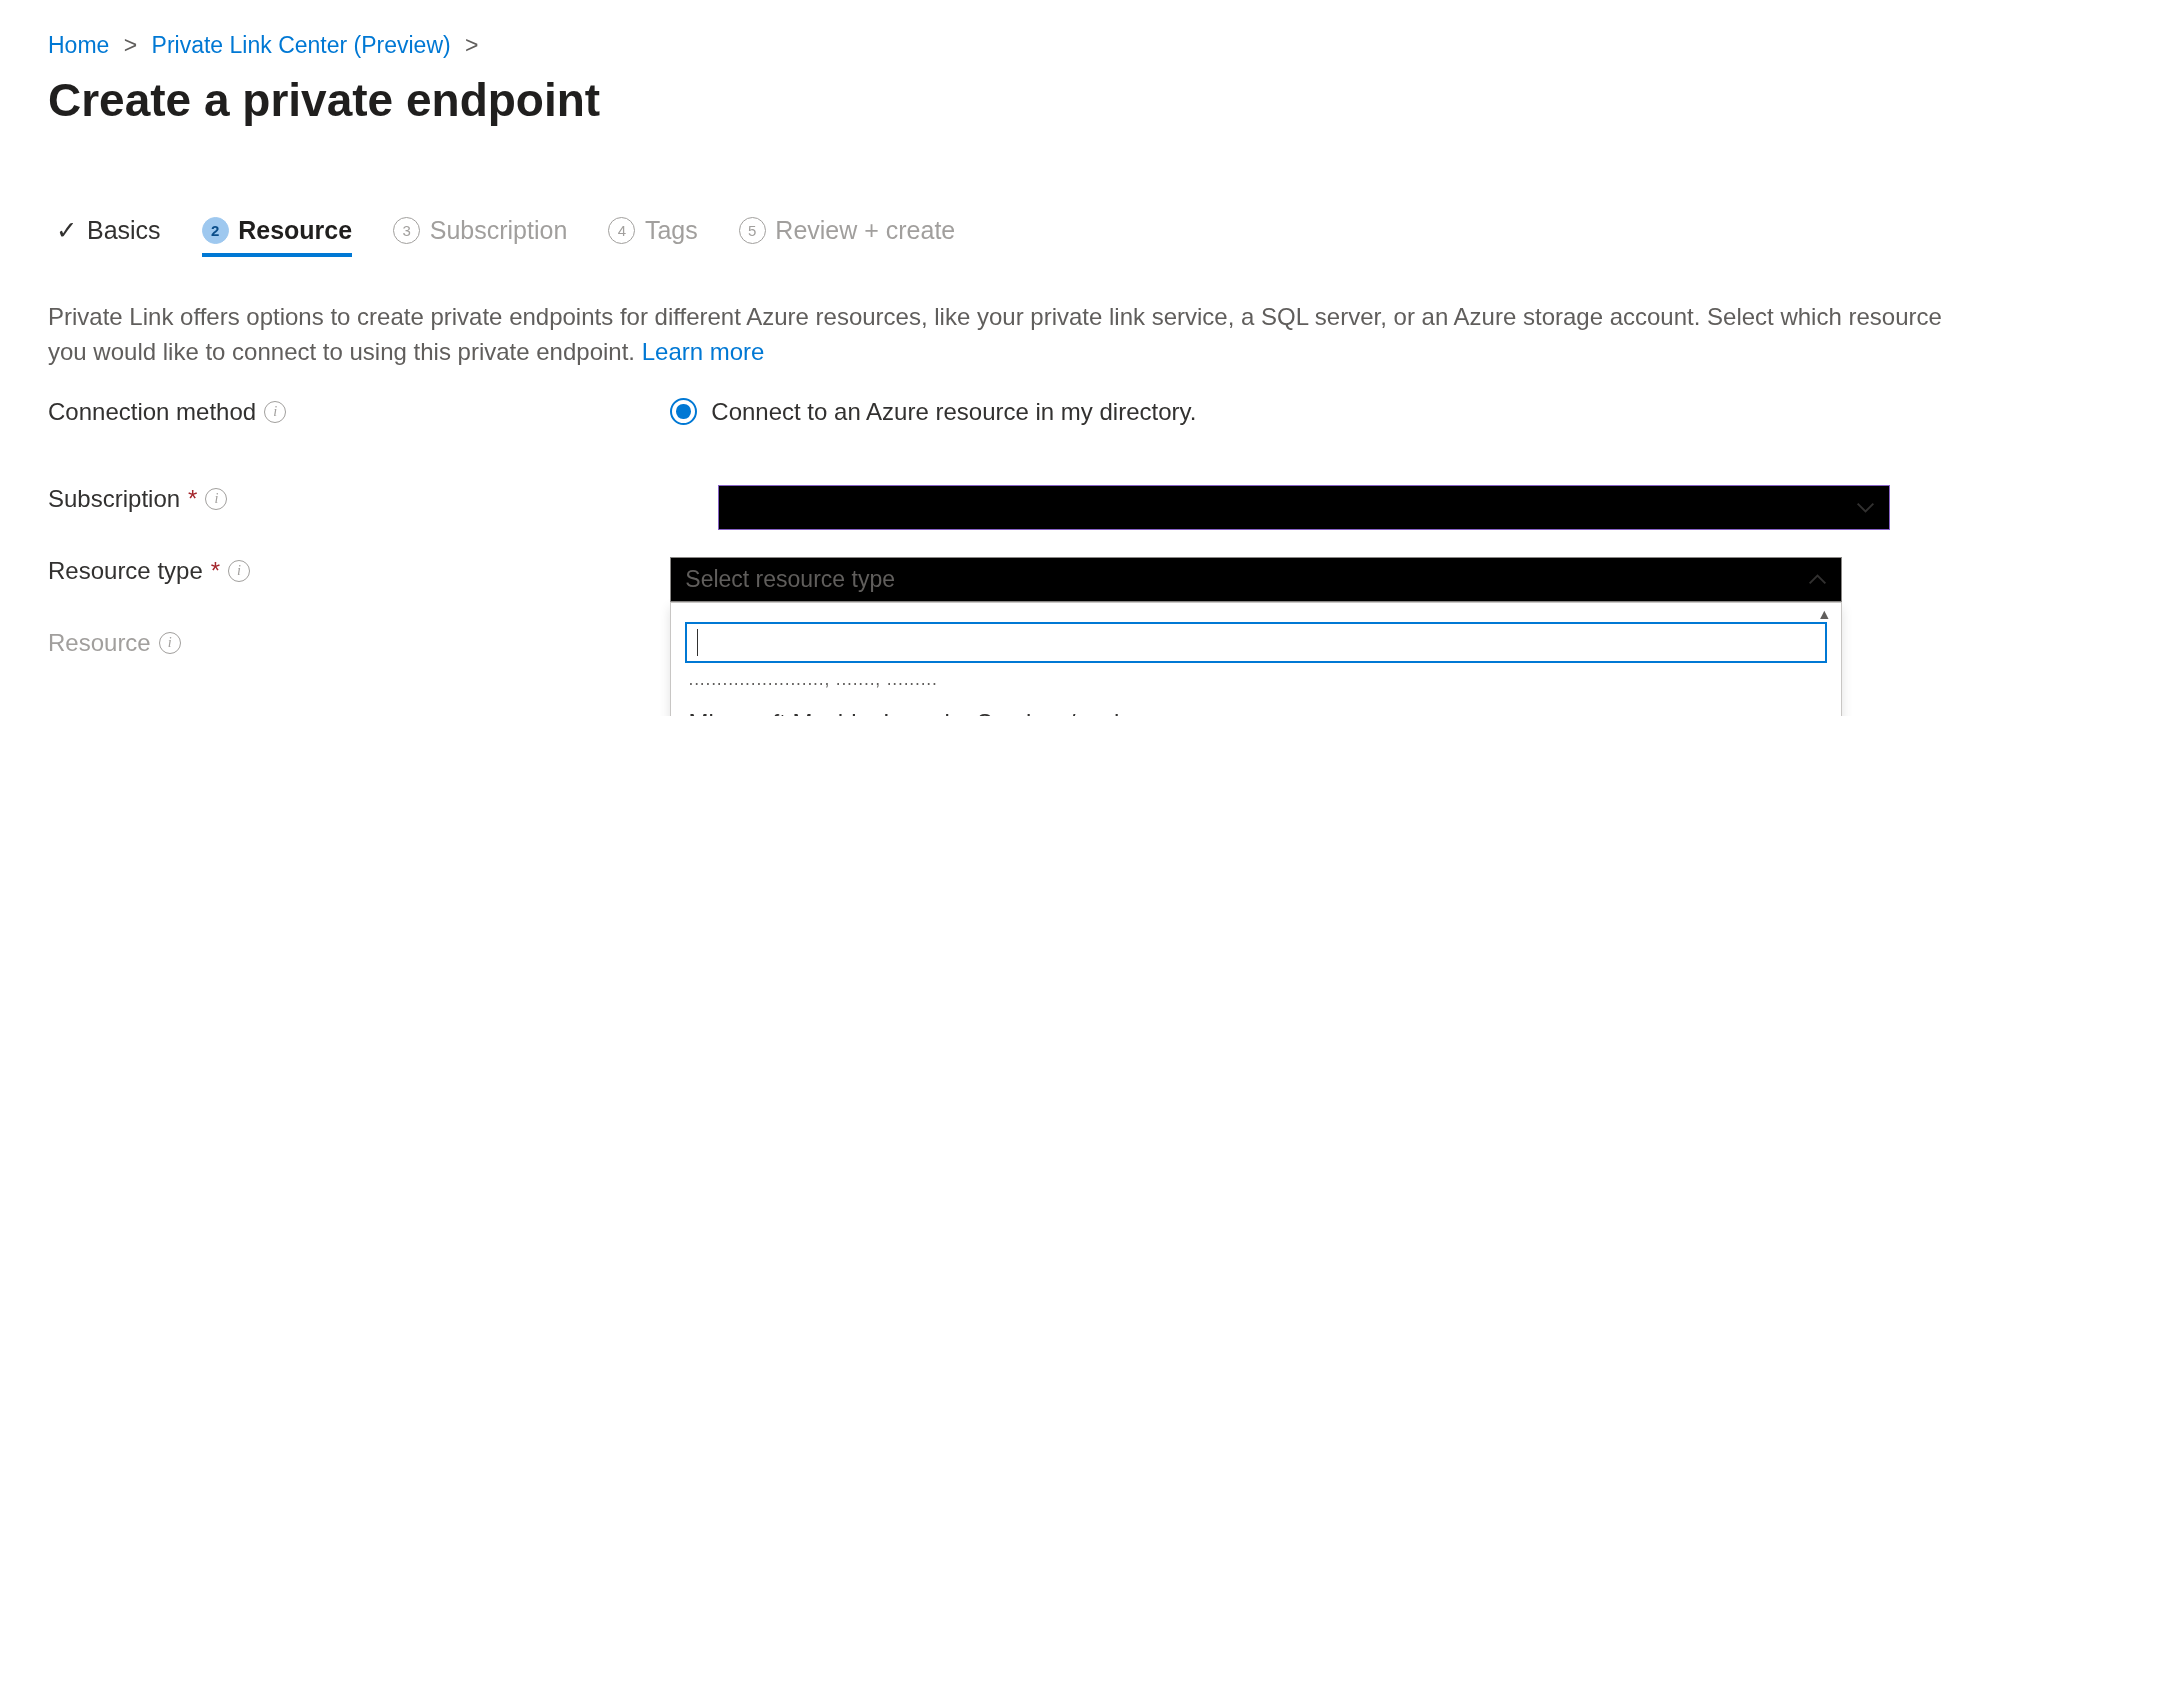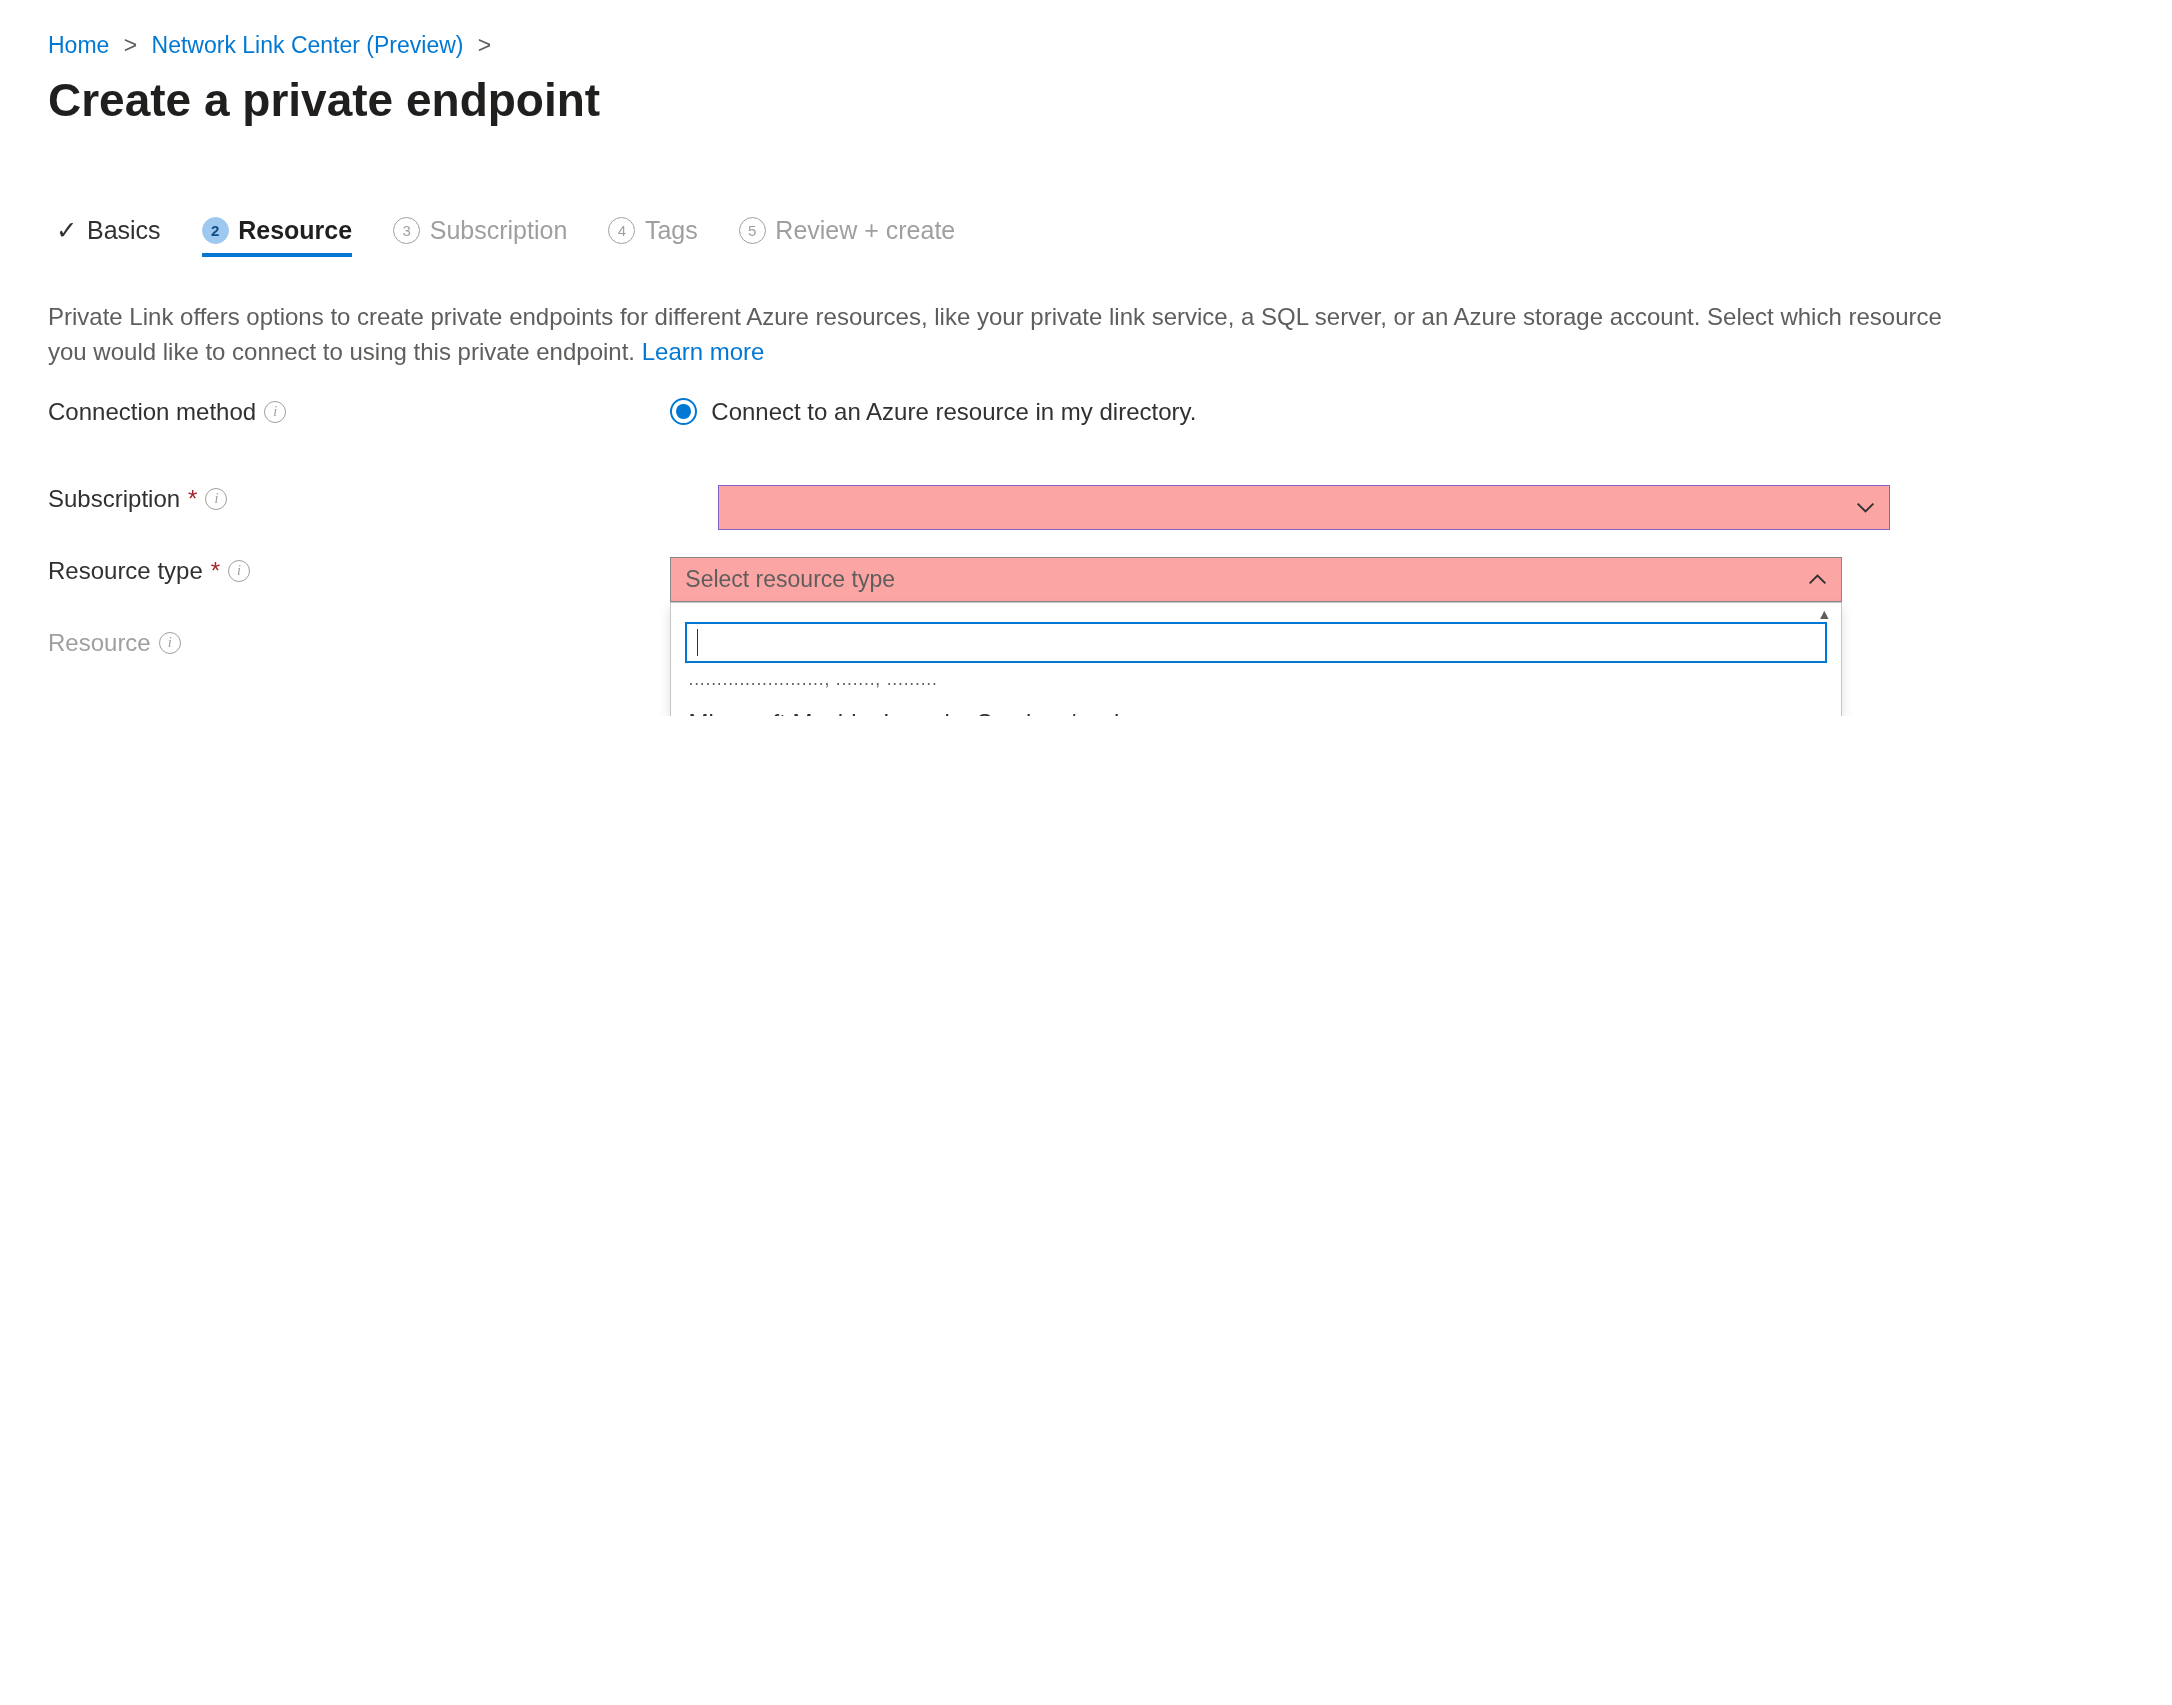--- a/index.html
+++ b/index.html
@@ -124,21 +124,21 @@
   }
   .radio-label { color: #323130; font-size: 24px; }
   .select-box {
     height: 45px;
     border: 1.6px solid #8a8886;
     display:flex;
     align-items:center;
     justify-content: space-between;
     padding: 0 14.3px;
     cursor:pointer;
-    background:#fca5a5;
+    background:#000000;
   }
   .select-box.highlight { border: 1.6px solid #8661c5; }
   .select-box .placeholder { color: #605e5c; }
   .chevron { font-size: 17.5px; color: #323130; }
   .dropdown-wrap { position: relative; }
   .dropdown {
     position: absolute;
     top: 45px; left: 0;
     width: 100%;
     background:#fff;
@@ -187,21 +187,21 @@
     font-size:14.3px; color:#605e5c;
     padding:1.6px 4.8px;
   }
 </style>
 </head>
 <body>
 
 <div class="breadcrumb">
   <a href="#">Home</a>
   <span class="sep">&gt;</span>
-  <a href="#">Network Link Center (Preview)</a>
+  <a href="#">Private Link Center (Preview)</a>
   <span class="sep-last">&gt;</span>
 </div>
 
 <h1>Create a private endpoint</h1>
 
 <div class="tabs">
   <div class="tab done">
     <span class="check">✓</span>
     <span class="label">Basics</span>
   </div>

